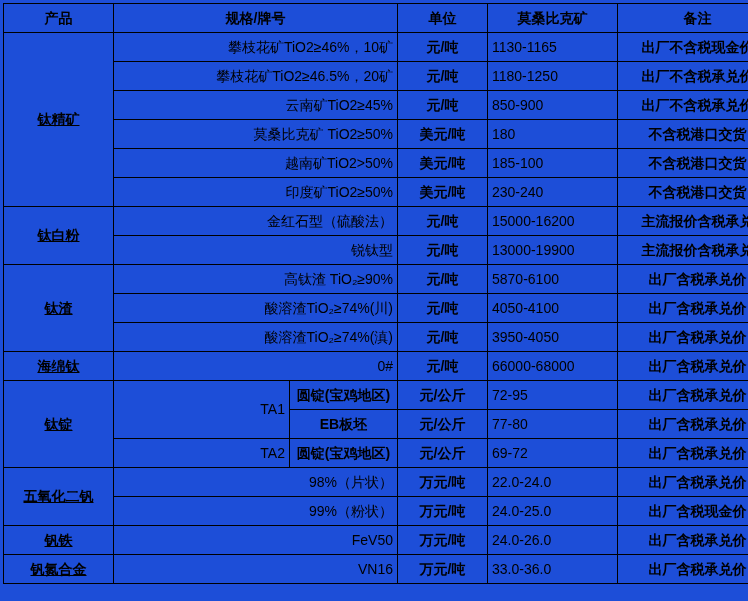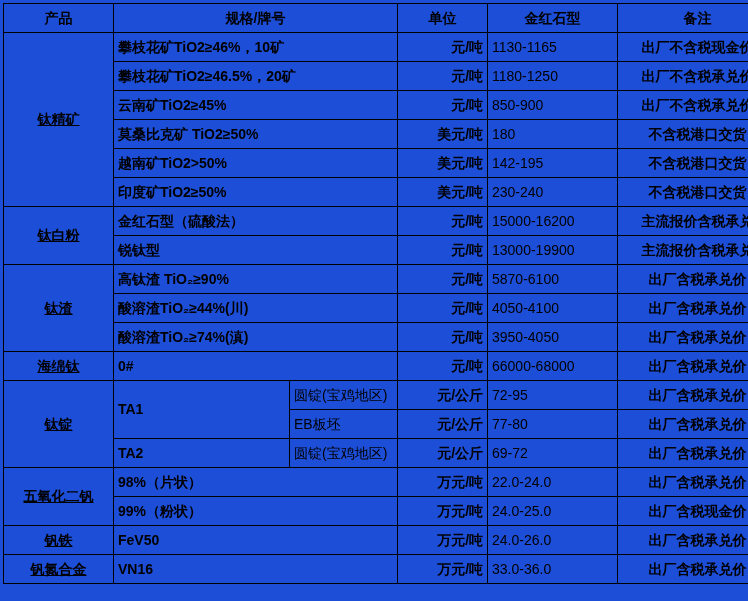--- a/index.html
+++ b/index.html
@@ -42,30 +42,31 @@
     font-size: 15px;
     height: 32px;
   }
   .c-product {
     text-align: center;
     font-weight: bold;
     font-size: 15px;
     text-decoration: underline;
   }
   .c-spec {
-    text-align: left;
-    font-weight: bold;
+    text-align: right;
+    font-weight: normal;
     font-size: 13px;
   }
   .c-spec-sub {
-    font-weight: normal;
+    text-align: center;
+    font-weight: bold;
     font-size: 13px;
   }
   .c-unit {
-    text-align: right;
+    text-align: center;
     font-weight: bold;
     font-size: 13px;
     padding-left: 6px;
   }
   .c-price {
     text-align: left;
     font-weight: normal;
     font-size: 13px;
     padding-left: 6px;
   }
@@ -93,21 +94,21 @@
       <col class="w-spec2">
       <col class="w-unit">
       <col class="w-price">
       <col class="w-remark">
     </colgroup>
     <thead>
       <tr>
         <td>产品</td>
         <td colspan="2">规格/牌号</td>
         <td>单位</td>
-        <td>金红石型</td>
+        <td>莫桑比克矿</td>
         <td>备注</td>
       </tr>
     </thead>
     <tbody id="table-body">
         <tr>
           <td class="c-product" rowspan="6">钛精矿</td>
           <td class="c-spec" colspan="2">攀枝花矿TiO2≥46%，10矿</td>
           <td class="c-unit">元/吨</td>
           <td class="c-price">1130-1165</td>
           <td class="c-remark">出厂不含税现金价</td>
@@ -126,21 +127,21 @@
         </tr>
         <tr>
           <td class="c-spec" colspan="2">莫桑比克矿 TiO2≥50%</td>
           <td class="c-unit">美元/吨</td>
           <td class="c-price">180</td>
           <td class="c-remark">不含税港口交货</td>
         </tr>
         <tr>
           <td class="c-spec" colspan="2">越南矿TiO2&gt;50%</td>
           <td class="c-unit">美元/吨</td>
-          <td class="c-price">142-195</td>
+          <td class="c-price">185-100</td>
           <td class="c-remark">不含税港口交货</td>
         </tr>
         <tr>
           <td class="c-spec" colspan="2">印度矿TiO2≥50%</td>
           <td class="c-unit">美元/吨</td>
           <td class="c-price">230-240</td>
           <td class="c-remark">不含税港口交货</td>
         </tr>
         <tr>
           <td class="c-product" rowspan="2">钛白粉</td>
@@ -156,21 +157,21 @@
           <td class="c-remark">主流报价含税承兑</td>
         </tr>
         <tr>
           <td class="c-product" rowspan="3">钛渣</td>
           <td class="c-spec" colspan="2">高钛渣 TiO₂≥90%</td>
           <td class="c-unit">元/吨</td>
           <td class="c-price">5870-6100</td>
           <td class="c-remark">出厂含税承兑价</td>
         </tr>
         <tr>
-          <td class="c-spec" colspan="2">酸溶渣TiO₂≥44%(川)</td>
+          <td class="c-spec" colspan="2">酸溶渣TiO₂≥74%(川)</td>
           <td class="c-unit">元/吨</td>
           <td class="c-price">4050-4100</td>
           <td class="c-remark">出厂含税承兑价</td>
         </tr>
         <tr>
           <td class="c-spec" colspan="2">酸溶渣TiO₂≥74%(滇)</td>
           <td class="c-unit">元/吨</td>
           <td class="c-price">3950-4050</td>
           <td class="c-remark">出厂含税承兑价</td>
         </tr>

